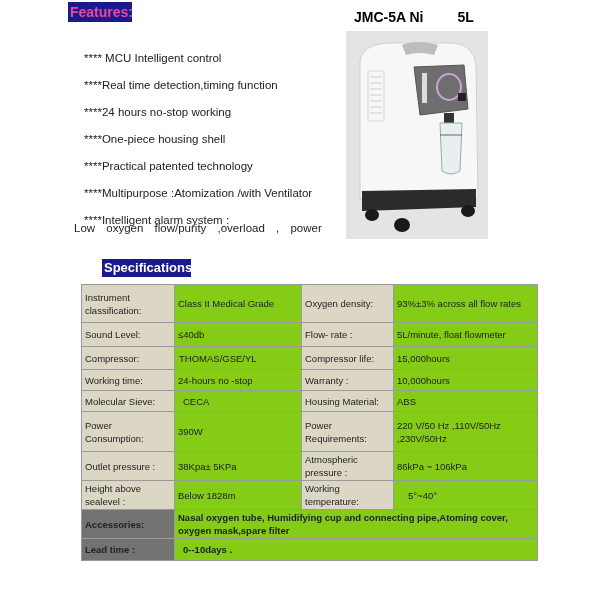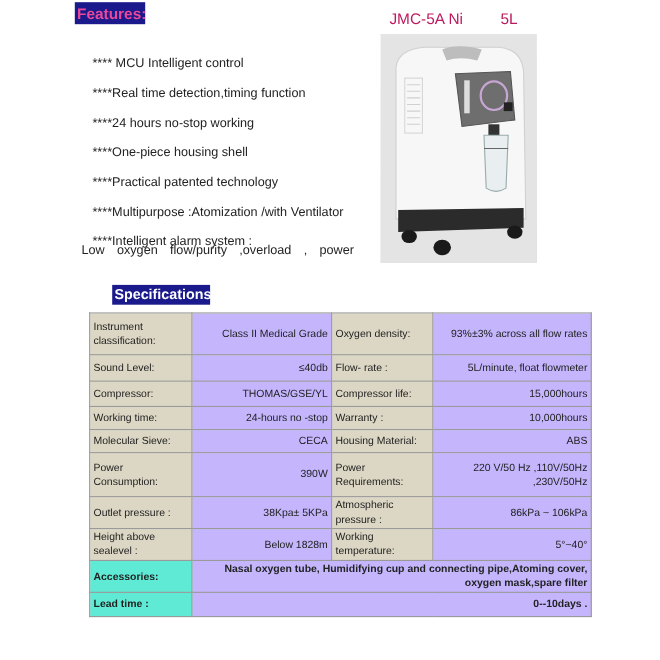--- a/index.html
+++ b/index.html
@@ -4,31 +4,31 @@
 <style>
   html, body { margin:0; padding:0; background:#ffffff; }
   body { width:600px; height:600px; position:relative; overflow:hidden;
          font-family:"Liberation Sans", sans-serif; color:#222; }
   .feat-title { position:absolute; left:68px; top:2px; width:64px; height:20px;
     background:#1a1a8c; color:#ec4899; font-weight:bold; font-size:14px;
     line-height:20px; padding-left:2px; box-sizing:border-box; }
   .feat-list { position:absolute; left:68px; top:34px; margin:16px; padding:0; list-style:none; }
   .feat-list li { font-size:11.5px; height:27px; line-height:16px; white-space:nowrap; color:#222; }
   .feat-sub { position:absolute; left:74px; top:222px; font-size:11.5px; word-spacing:8px; white-space:nowrap; }
-  .model { position:absolute; left:354px; top:9px; font-weight:normal; font-size:14px; color:#be185d; white-space:nowrap; }
+  .model { position:absolute; left:354px; top:9px; font-weight:bold; font-size:14px; color:#000000; white-space:nowrap; }
   .model .cap { margin-left:34px; }
   .photo { position:absolute; left:346px; top:31px; width:142px; height:208px;
     background:linear-gradient(180deg,#e6e6e6,#d8d8d8); overflow:hidden; }
   .spec-title { position:absolute; left:102px; top:259px; width:89px; height:18px;
     background:#1a1a8c; color:#fff; font-weight:bold; font-size:13px; line-height:18px; padding-left:2px; box-sizing:border-box; }
   table.spec { position:absolute; left:81px; top:284px; width:456px; border-collapse:collapse; table-layout:fixed; }
   table.spec td { border:1px solid #9a9a9a; font-size:9.5px; padding:1px 3px; vertical-align:middle; line-height:13px; color:#222; }
   td.lbl { background:#dcd7c4; }
-  td.val { background:#c4b5fd;text-align:right; }
-  td.acc-lbl { background:#5eead4; font-weight:bold; color:#1a1a1a; }
+  td.val { background:#84cc16; }
+  td.acc-lbl { background:#737373; font-weight:bold; color:#1a1a1a; }
   td.acc-val { font-weight:bold; }
 </style>
 </head>
 <body>
 
 <div class="feat-title">Features:</div>
 <ul class="feat-list">
   <li>**** MCU Intelligent control</li>
   <li>****Real time detection,timing function</li>
   <li>****24 hours no-stop working</li>
@@ -89,21 +89,21 @@
       <td class="val">93%±3% across all flow rates</td>
     </tr>
     <tr style="height:24px">
       <td class="lbl">Sound Level:</td>
       <td class="val">≤40db</td>
       <td class="lbl">Flow- rate :</td>
       <td class="val">5L/minute, float    flowmeter</td>
     </tr>
     <tr style="height:23px">
       <td class="lbl">Compressor:</td>
-      <td class="val" style="padding-left:14px">THOMAS/GSE/YL</td>
+      <td class="val" style="padding-left:4px">THOMAS/GSE/YL</td>
       <td class="lbl">Compressor life:</td>
       <td class="val">15,000hours</td>
     </tr>
     <tr style="height:21px">
       <td class="lbl">Working time:</td>
       <td class="val">24-hours no -stop</td>
       <td class="lbl">Warranty :</td>
       <td class="val">10,000hours</td>
     </tr>
     <tr style="height:21px">
@@ -121,21 +121,21 @@
     <tr style="height:28px">
       <td class="lbl">Outlet pressure :</td>
       <td class="val">38Kpa±  5KPa</td>
       <td class="lbl">Atmospheric pressure :</td>
       <td class="val">86kPa ~ 106kPa</td>
     </tr>
     <tr style="height:28px">
       <td class="lbl">Height above sealevel :</td>
       <td class="val">Below 1828m</td>
       <td class="lbl">Working temperature:</td>
-      <td class="val" style="padding-left:3px">5°~40°</td>
+      <td class="val" style="padding-left:14px">5°~40°</td>
     </tr>
     <tr style="height:28px">
       <td class="acc-lbl">Accessories:</td>
       <td class="val acc-val" colspan="3">Nasal oxygen tube, Humidifying cup and connecting pipe,Atoming cover, oxygen mask,spare filter</td>
     </tr>
     <tr style="height:22px">
       <td class="acc-lbl">Lead time :</td>
       <td class="val acc-val" colspan="3" style="padding-left:8px">0--10days .</td>
     </tr>
   </tbody>

